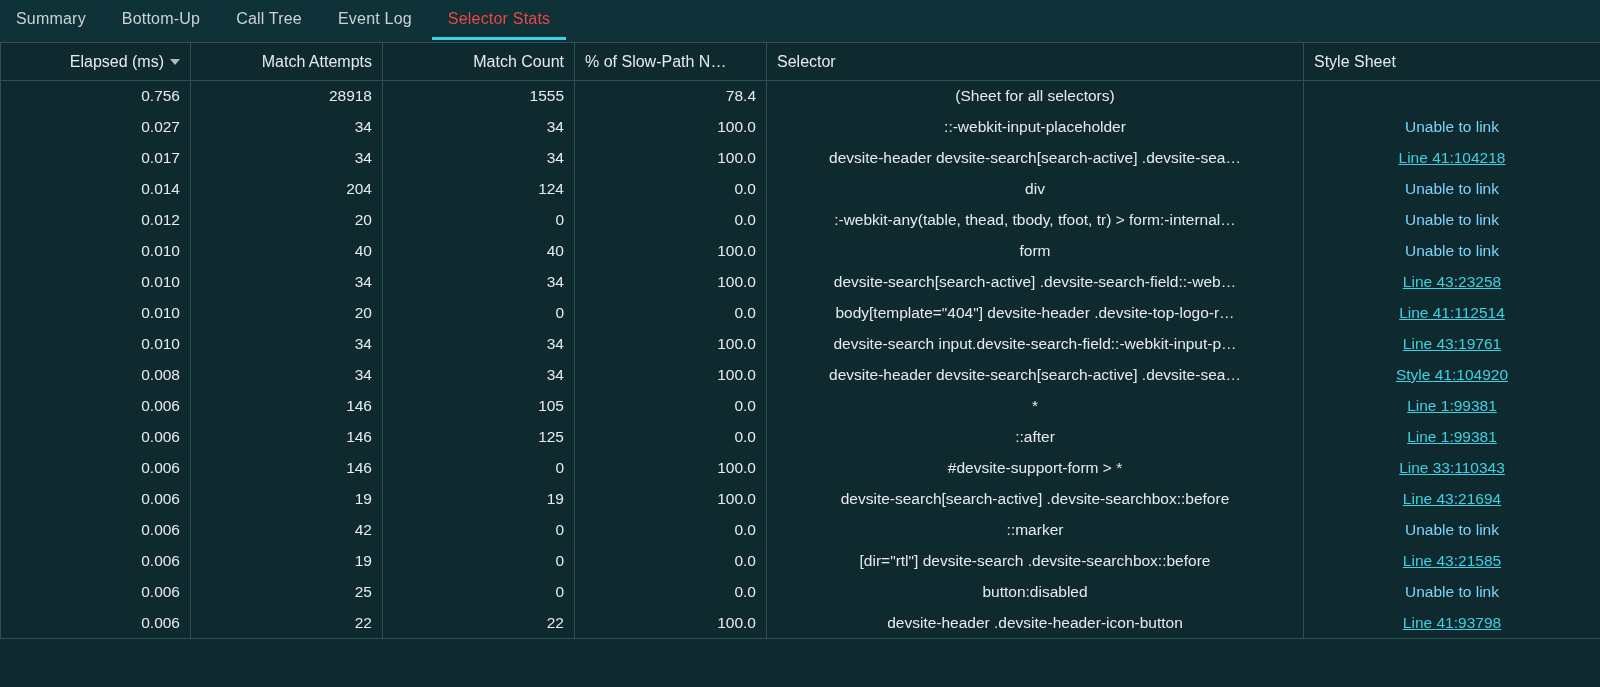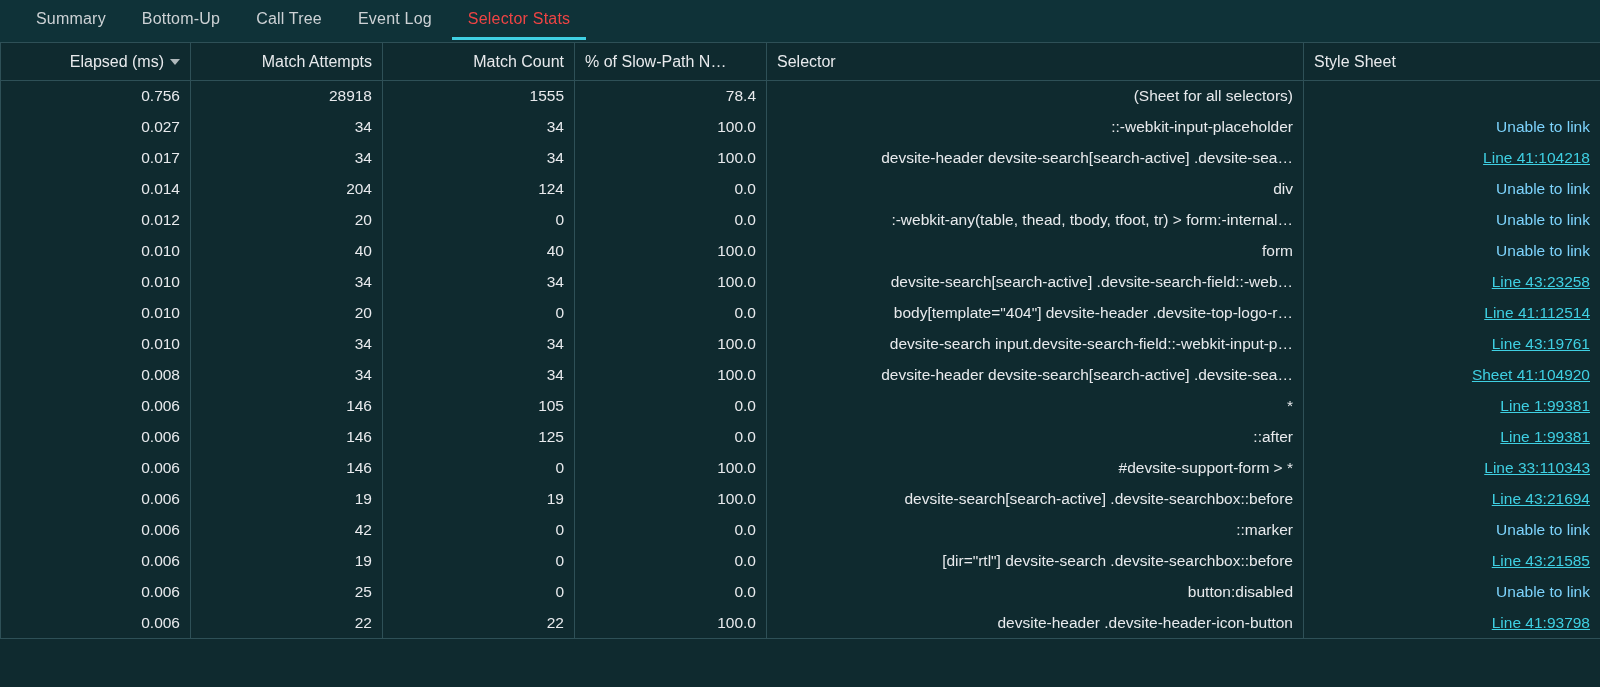--- a/index.html
+++ b/index.html
@@ -9,21 +9,21 @@
       color: #e8eaed;
       font-size: 15.5px;
       width: 1600px;
       height: 687px;
       overflow: hidden;
     }
     .tabbar {
       display: flex;
       align-items: center;
       height: 42px;
-      padding: 0 20px;
+      padding: 0 0;
       background: #0f3238;
       gap: 4px;
     }
     .tab {
       padding: 8px 16px 9px 16px;
       color: #cdd2d5;
       cursor: pointer;
       border-bottom: 3px solid transparent;
       font-size: 16px;
       letter-spacing: 0.2px;
@@ -55,21 +55,21 @@
       border-left: 1px solid #2e5057;
       border-right: 1px solid #2e5057;
       padding: 0 10px;
       white-space: nowrap;
       overflow: hidden;
       text-overflow: ellipsis;
       font-size: 15.5px;
     }
     tbody tr:last-child td { border-bottom: 1px solid #2e5057; }
     .num { text-align: right; }
-    .txt { text-align: right; }
+    .txt { text-align: center; }
     col.c-elapsed { width: 190px; }
     col.c-attempts { width: 192px; }
     col.c-count { width: 192px; }
     col.c-pct { width: 192px; }
     col.c-selector { width: 537px; }
     col.c-sheet { width: 297px; }
     .sort-arrow {
       display: inline-block;
       width: 0; height: 0;
       border-left: 5px solid transparent;
@@ -216,21 +216,21 @@
           <td class="num">100.0</td>
           <td class="txt">devsite-search input.devsite-search-field::-webkit-input-p…</td>
           <td class="txt"><a class="sheetlink">Line 43:19761</a></td>
         </tr>
         <tr>
           <td class="num">0.008</td>
           <td class="num">34</td>
           <td class="num">34</td>
           <td class="num">100.0</td>
           <td class="txt">devsite-header devsite-search[search-active] .devsite-sea…</td>
-          <td class="txt"><a class="sheetlink">Sheet 41:104920</a></td>
+          <td class="txt"><a class="sheetlink">Style 41:104920</a></td>
         </tr>
         <tr>
           <td class="num">0.006</td>
           <td class="num">146</td>
           <td class="num">105</td>
           <td class="num">0.0</td>
           <td class="txt">*</td>
           <td class="txt"><a class="sheetlink">Line 1:99381</a></td>
         </tr>
         <tr>

